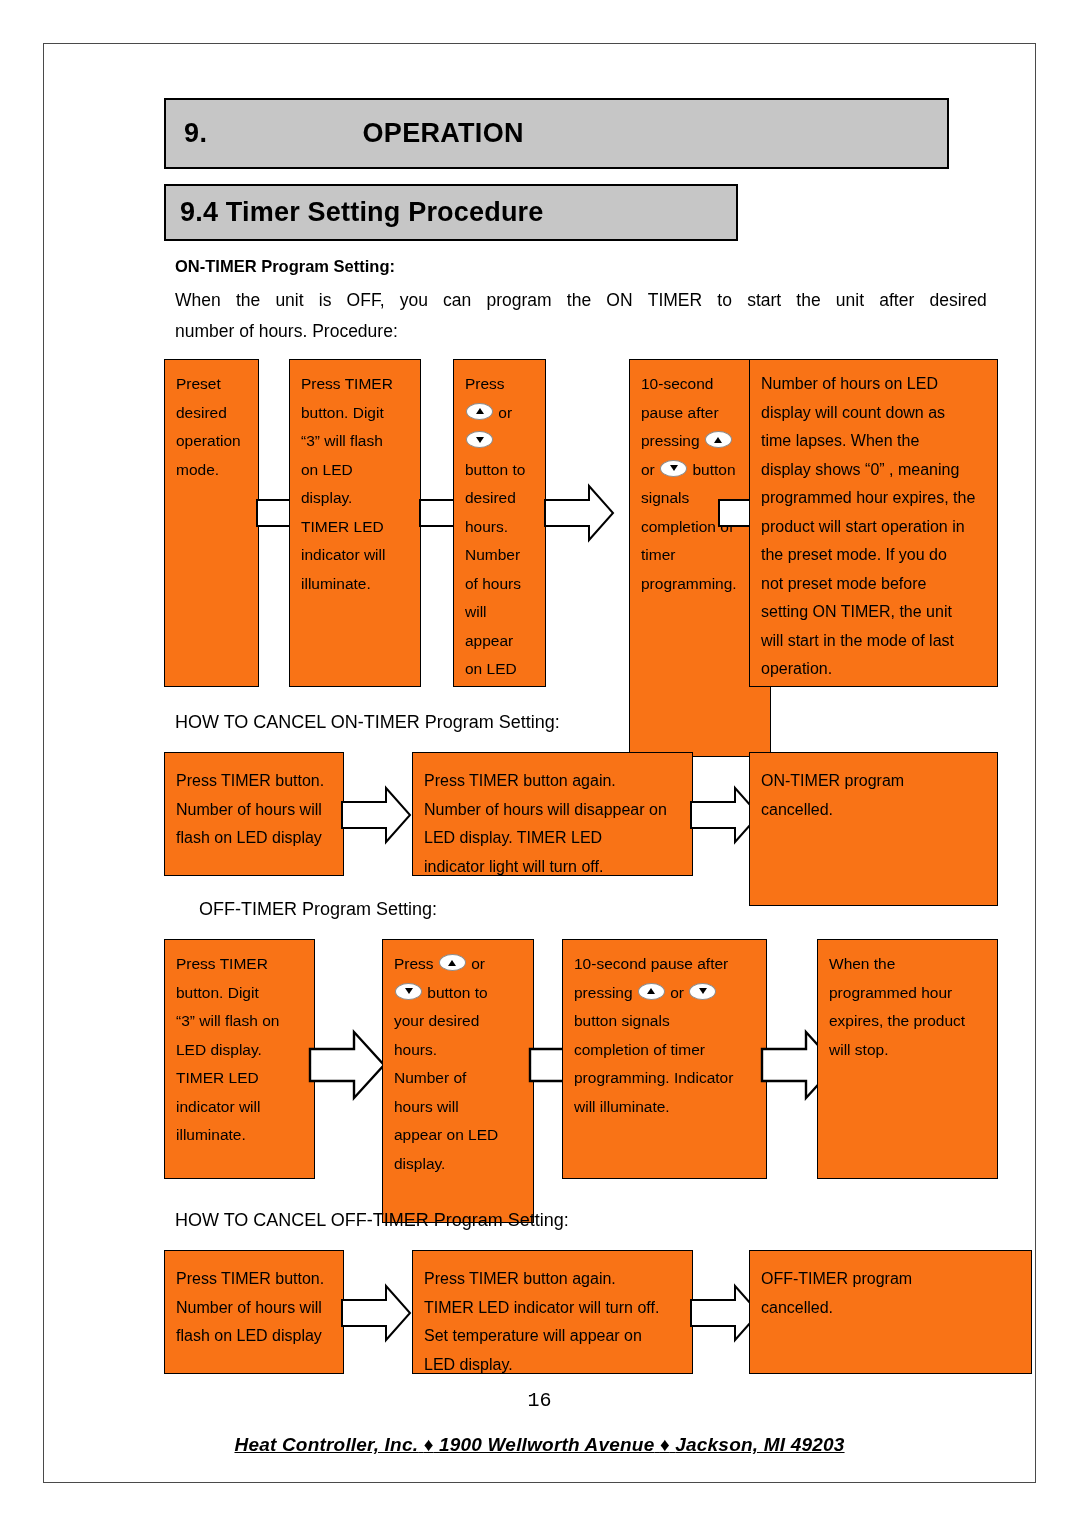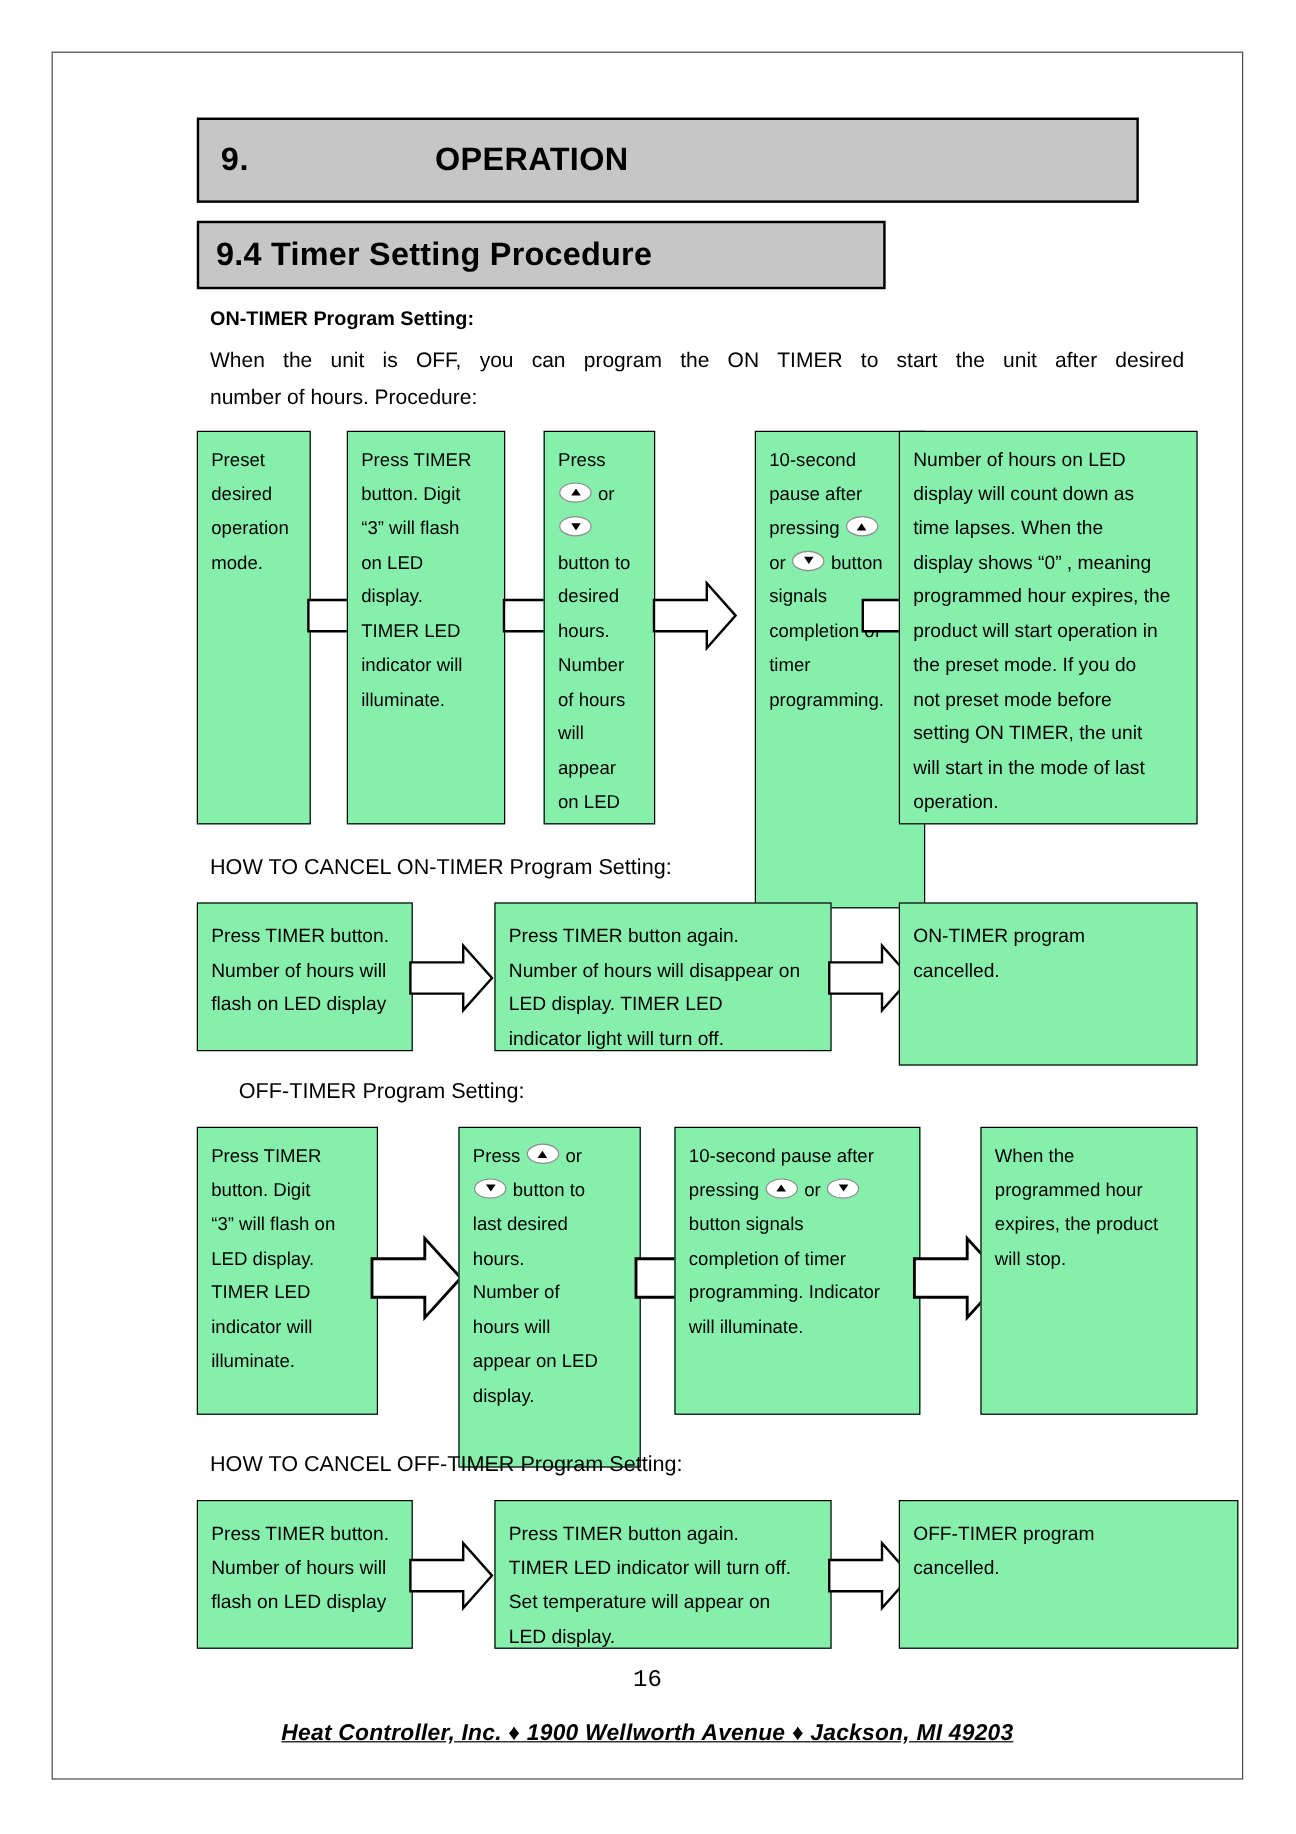--- a/index.html
+++ b/index.html
@@ -92,21 +92,21 @@
     position: absolute;
     font-size: 18px;
     white-space: nowrap;
   }
 
   
   .fbox {
     position: absolute;
     border: 1.6px solid #000;
     box-sizing: border-box;
-    background: #86efac;
+    background: #f97316;
     padding: 10px 8px 6px 11px;
     font-size: 15.5px;
     line-height: 28.5px;
   }
   .fbox.wide { font-size: 16px; line-height: 28.5px; }
   .fbox .ln { display: block; white-space: nowrap; }
 
   
   .btn-ico {
     display: inline-block;
@@ -317,21 +317,21 @@
     <span class="ln">LED display.   TIMER LED</span>
     <span class="ln">indicator light will turn off.</span>
   </div>
 
   <div class="arrow" style="left:645px; top:742px;">
     <svg width="72" height="58" viewBox="0 0 72 58">
       <path d="M2,16 L46,16 L46,2 L70,29 L46,56 L46,42 L2,42 Z" fill="#ffffff" stroke="#000000" stroke-width="2"></path>
     </svg>
   </div>
 
-  <div class="fbox wide" style="left:705px; top:708px; width:249px; height:136px; padding-top:14px;">
+  <div class="fbox wide" style="left:705px; top:708px; width:249px; height:154px; padding-top:14px;">
     <span class="ln">ON-TIMER program</span>
     <span class="ln">cancelled.</span>
   </div>
 
   <div class="section-label" style="left:131px; top:855px;margin-left:24px;">OFF-TIMER Program Setting:</div>
 
   <div class="fbox" style="left:120px; top:895px; width:151px; height:240px;">
     <span class="ln">Press TIMER</span>
     <span class="ln">button.   Digit</span>
     <span class="ln">“3” will flash on</span>
@@ -350,21 +350,21 @@
   <div class="fbox" style="left:338px; top:895px; width:152px; height:284px;">
     <span class="ln">
       <span>Press</span>
       <span class="btn-ico up"></span>
       <span>or</span>
     </span>
     <span class="ln">
       <span class="btn-ico down"></span>
       <span>button to</span>
     </span>
-    <span class="ln">last desired</span>
+    <span class="ln">your desired</span>
     <span class="ln">hours.</span>
     <span class="ln">Number of</span>
     <span class="ln">hours will</span>
     <span class="ln">appear on LED</span>
     <span class="ln">display.</span>
   </div>
 
   <div class="arrow" style="left:484px; top:985px;">
     <svg width="78" height="72" viewBox="0 0 78 72">
       <path d="M2,20 L46,20 L46,3 L76,36 L46,69 L46,52 L2,52 Z" fill="#ffffff" stroke="#000000" stroke-width="2.4"></path>

